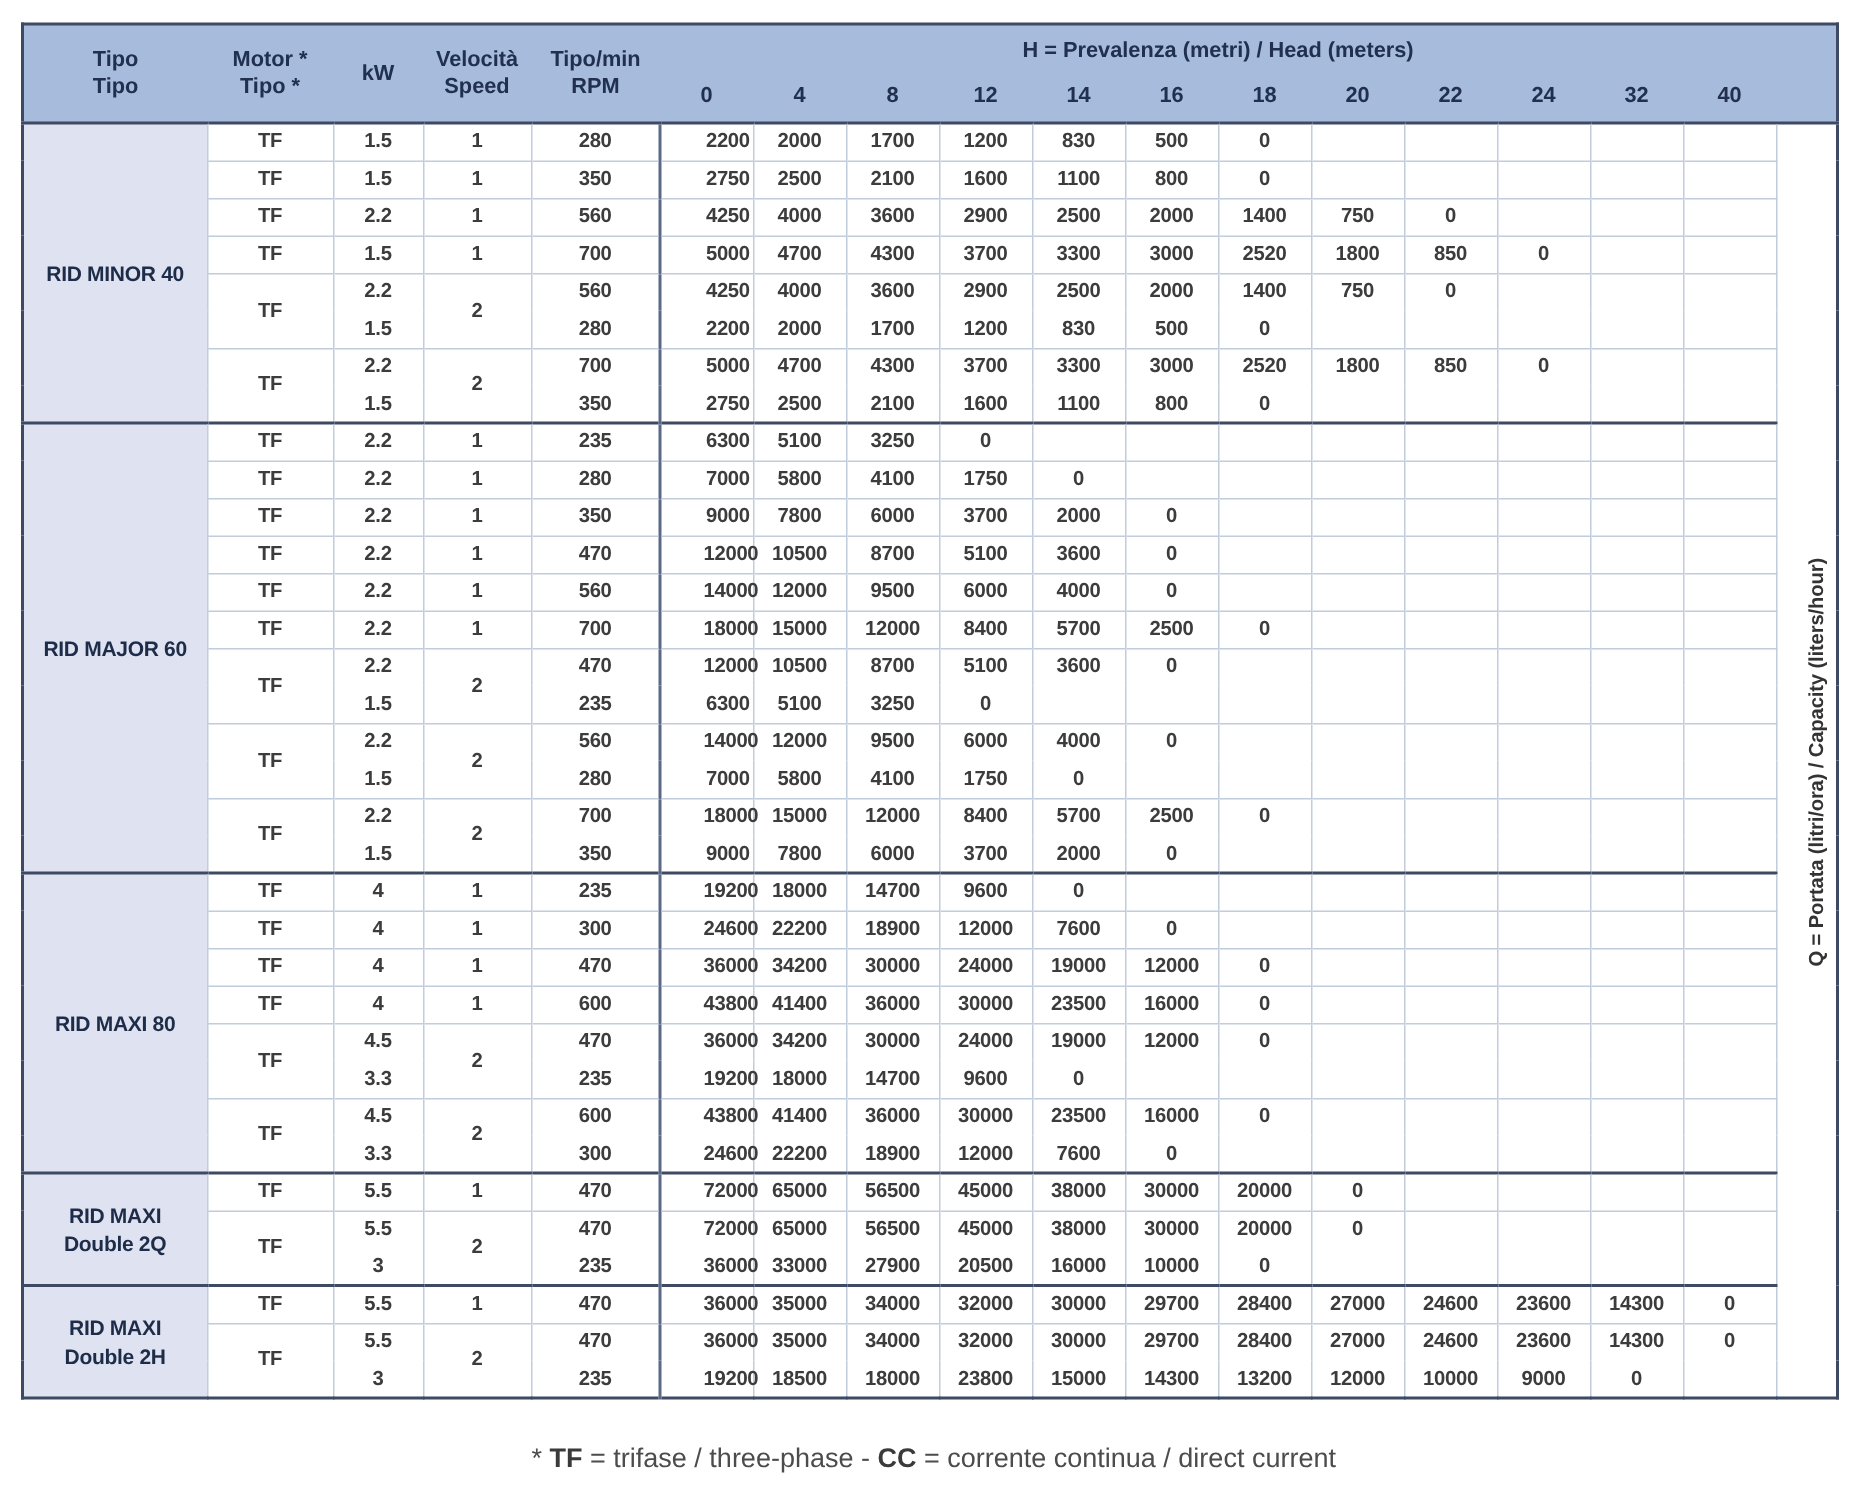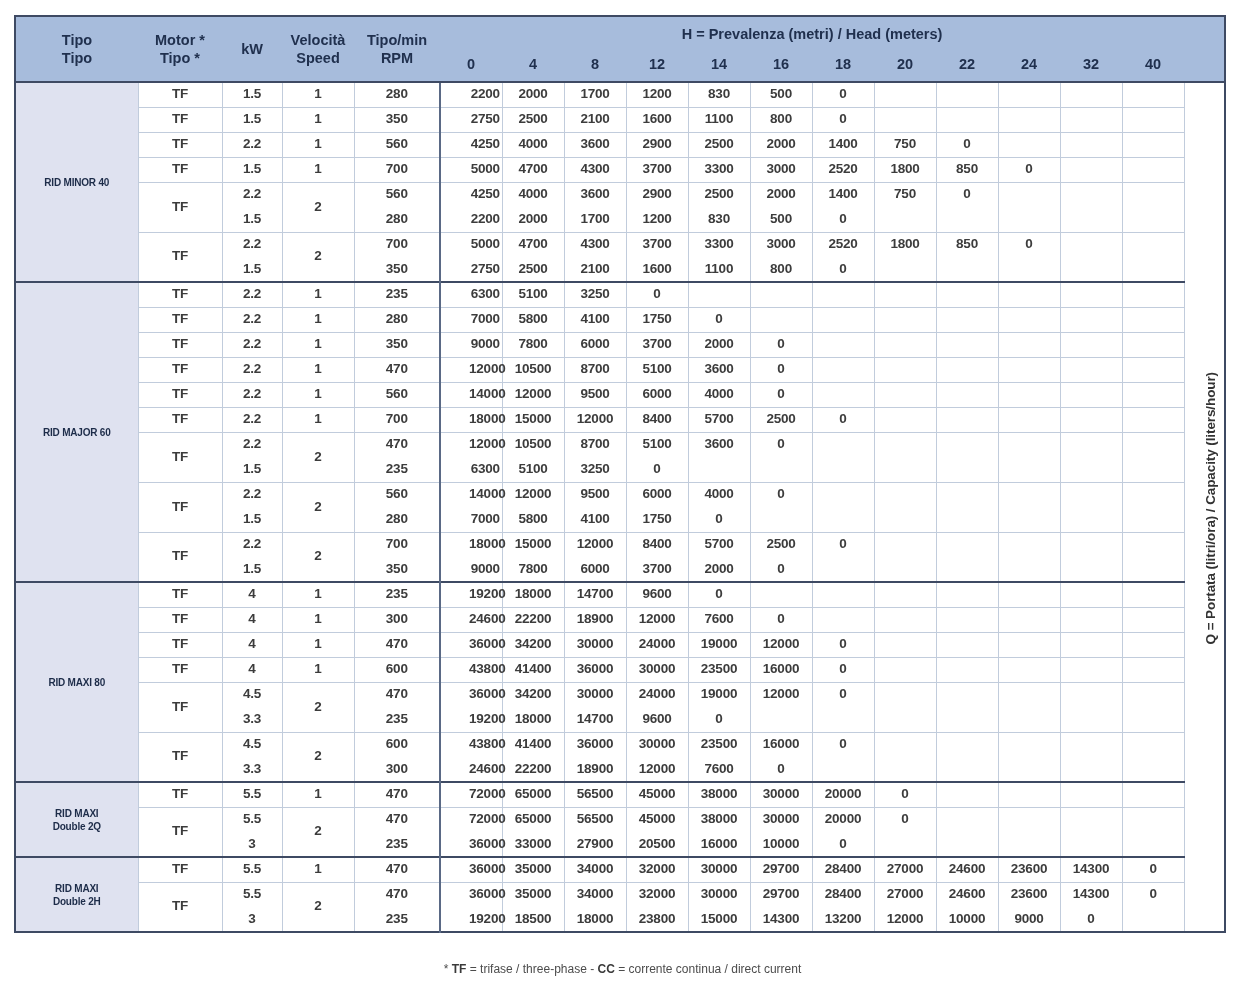--- a/index.html
+++ b/index.html
@@ -28,31 +28,31 @@
   }
   .th-top{height:36px;}
   .th-span{border-bottom:2px solid var(--dark);}
   .th-num{height:30px;border-bottom:2px solid var(--dark);font-size:14.5px;vertical-align:middle;padding-bottom:6px;}
   tbody td{
     height:25px;text-align:center;vertical-align:middle;
     font-size:13.5px;font-weight:bold;color:var(--txt);
     padding:0;letter-spacing:-0.2px;line-height:1.1;
   }
   .label-cell{
-    background:var(--label-bg);color:#1d2c49;font-size:10px;
+    background:var(--label-bg);color:#1d2c49;font-size:14px;
     border-right:1px solid var(--grid);line-height:1.3;
   }
   .motor-cell,.kw-cell,.speed-cell,.rpm-cell,.val-cell{border-left:1px solid var(--grid);}
   .first-val{border-left:2px solid #5a6985;padding-left:28px;}
   .q-cell{border-left:1px solid var(--grid);background:#fff;}
   tr.sec-top > td{border-top:2px solid var(--dark);}
   tr.row-top > td{border-top:1px solid var(--grid);}
   .footnote{
     position:absolute;top:962px;left:0;width:1245px;text-align:center;
-    font-size:12px;color:#4c4c4c;
+    font-size:18px;color:#4c4c4c;
   }
   .footnote .seg-bold{font-weight:bold;color:#3a3a3a;}
   .side-label{
     position:absolute;left:1189px;top:85px;width:42px;height:846px;
     display:flex;align-items:center;justify-content:center;pointer-events:none;
   }
   .side-label .rot{
     writing-mode:vertical-rl;transform:rotate(180deg);
     font-weight:bold;font-size:13.5px;color:#333;white-space:nowrap;letter-spacing:-0.1px;
   }

